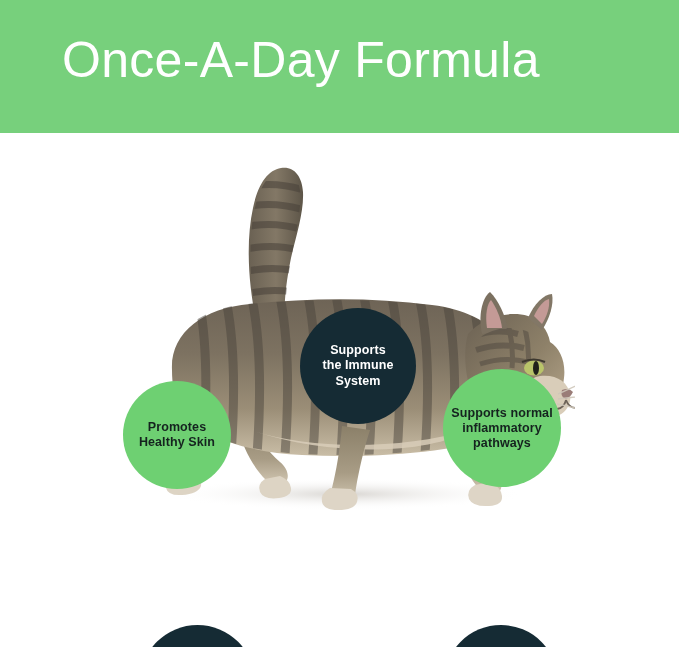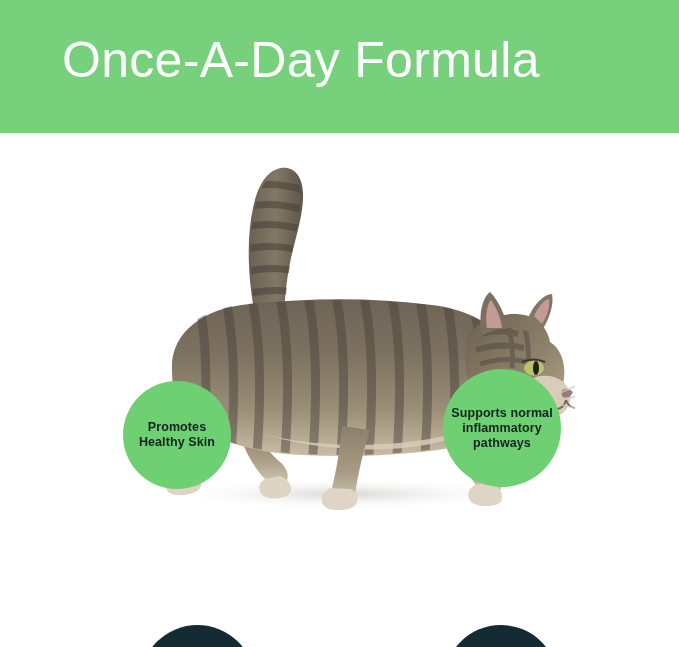--- a/index.html
+++ b/index.html
@@ -235,20 +235,27 @@
         <g stroke="#cfc7ba" stroke-width="1.4" fill="none" opacity="0.9">
           <path d="M428 236 q14 -6 30 -14"></path>
           <path d="M428 241 q16 -2 34 -4"></path>
           <path d="M427 246 q16 3 32 8"></path>
         </g>
 
         <path d="M352 246 C364 262 386 270 404 264 C388 276 362 274 350 260 Z" fill="#cdc2ad" opacity="0.8"></path>
       </g>
     </svg>
 
+    <div class="bubble dark" id="bubble-immune">
+      <div class="bubble-text">
+        <span>Supports</span><br>
+        <span>the Immune</span><br>
+        <span>System</span>
+      </div>
+    </div>
 
     <div class="bubble green" id="bubble-skin">
       <div class="bubble-text">
         <span>Promotes</span><br>
         <span>Healthy Skin</span>
       </div>
     </div>
 
     <div class="bubble green" id="bubble-inflam">
       <div class="bubble-text">

